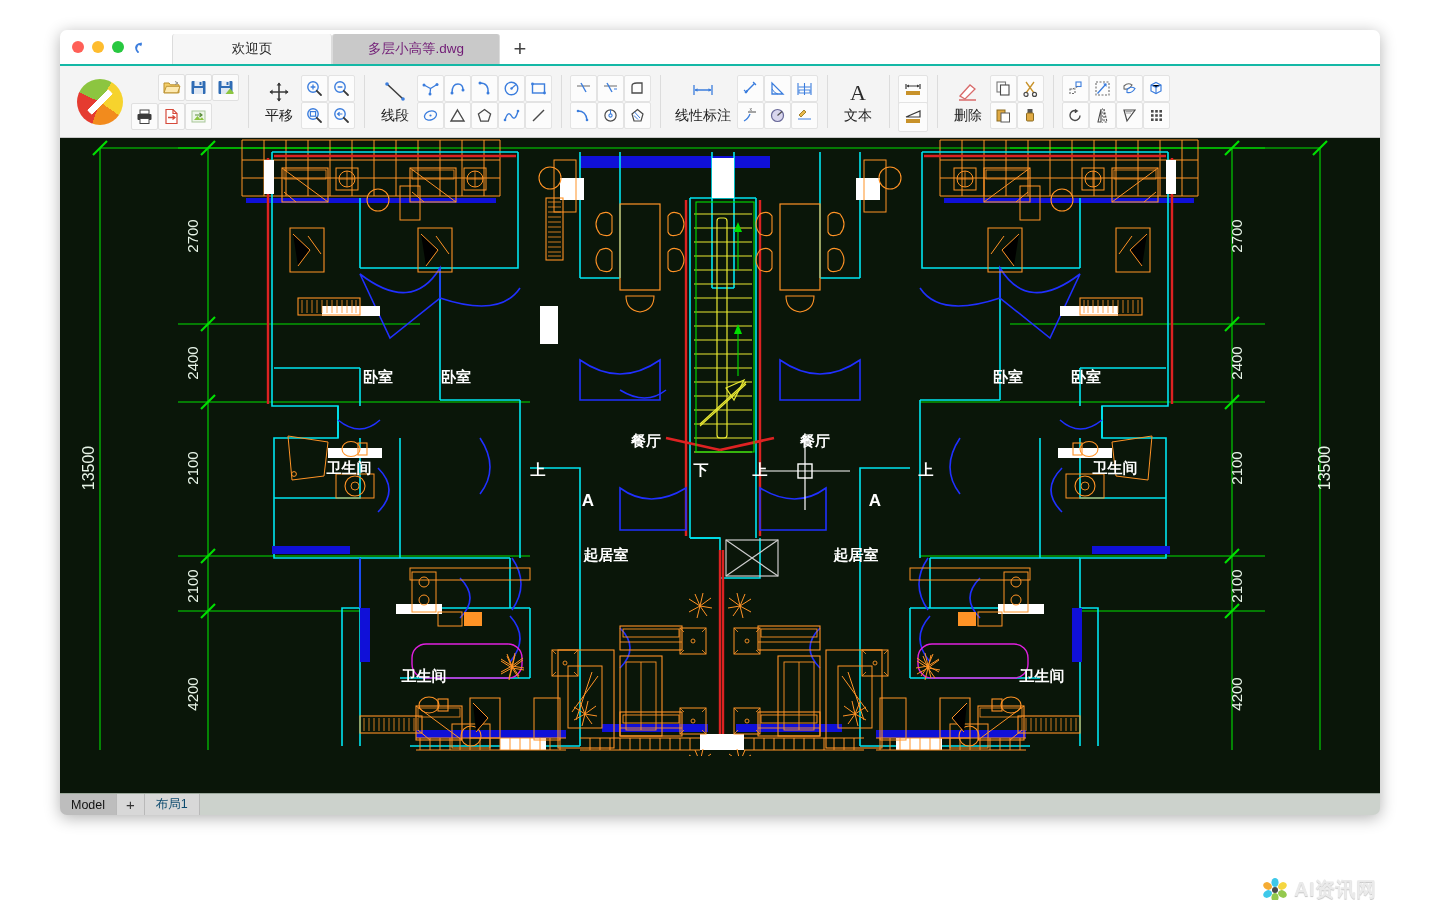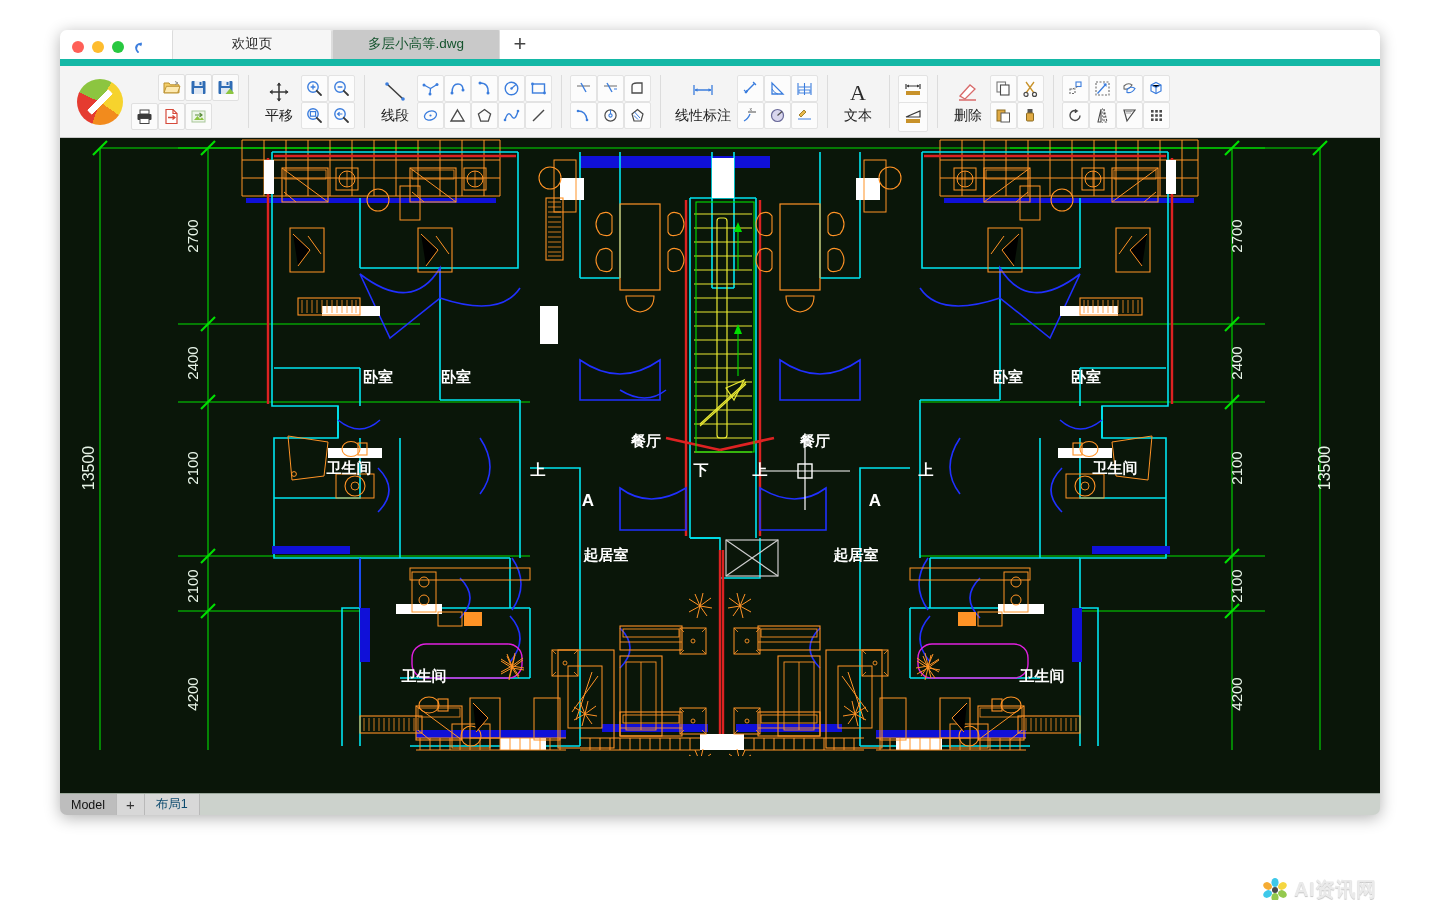--- a/index.html
+++ b/index.html
@@ -20,39 +20,39 @@
     box-shadow: 0 3px 16px rgba(0,0,0,.30);
     overflow: hidden;
     display: flex; flex-direction: column;
   }
 
   
   .titlebar {
     height: 36px; background: #ffffff;
     display: flex; align-items: flex-end;
     position: relative;
-    border-bottom: 7px solid #14b8a6;
+    border-bottom: 2px solid #14b8a6;
   }
   .traffic { position:absolute; left:12px; top:11px; display:flex; gap:8px; }
   .dot { width:12px; height:12px; border-radius:50%; }
   .dot.red{background:#ff5f57;} .dot.yellow{background:#febc2e;} .dot.green{background:#28c840;}
   .histbtns { position:absolute; left:72px; top:10px; display:flex; gap:14px; }
   .histbtn { width:18px; height:18px; color:#3b7ddd; cursor:pointer; }
   .histbtn svg{display:block;}
   .tabstrip { position:absolute; left:112px; bottom:0; display:flex; align-items:flex-end; height:36px; }
   .tab {
     height:30px; min-width:160px; padding:0 18px;
     display:flex; align-items:center; justify-content:center;
     font-size:13.5px; color:#2b2b2b;
     background:#f6f6f6;
     border-left:1px solid #dcdcdc; border-right:1px solid #dcdcdc;
     border-top-left-radius:3px; border-top-right-radius:3px;
     cursor:pointer; white-space:nowrap;
   }
-  .tab.active { background:#c9c9c9; color:#14532d; }
+  .tab.active { background:#c9c9c9; color:#701a75; }
   .tab.wide { min-width:168px; }
   .tab-add {
     width:40px; height:30px; display:flex; align-items:center; justify-content:center;
     font-size:22px; color:#444; cursor:pointer; background:#fff; font-weight:300;
   }
 
   
   .ribbon {
     height:72px; background:#f4f4f4;
     display:flex; align-items:stretch;

